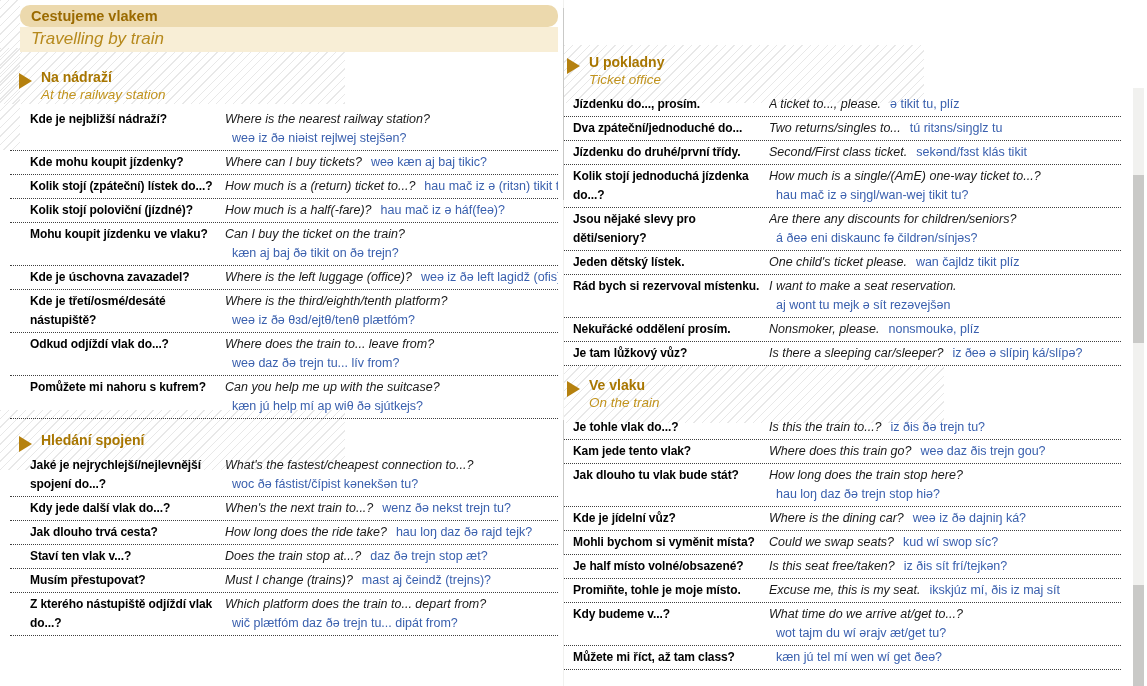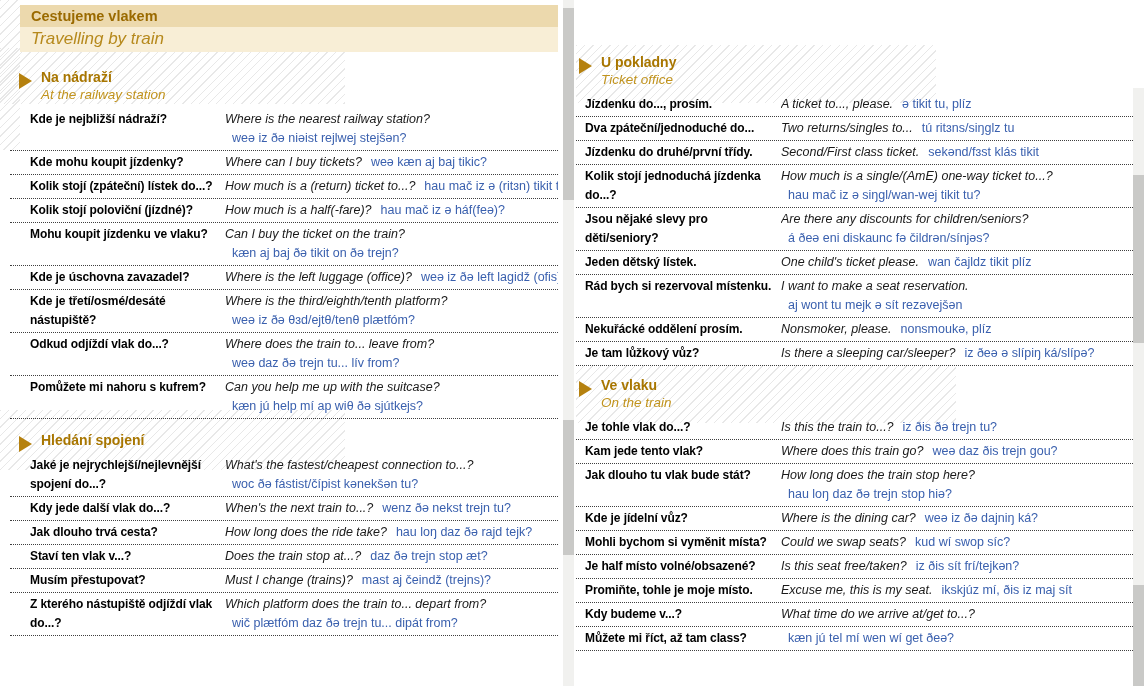--- a/index.html
+++ b/index.html
@@ -3,31 +3,31 @@
 <meta charset="utf-8">
 <style>
   html,body{margin:0;padding:0;}
   body{
     width:1147px;height:686px;position:relative;overflow:hidden;background:#ffffff;
     font-family:"Liberation Sans","DejaVu Sans",sans-serif;
     -webkit-font-smoothing:antialiased;
   }
   .pane{position:absolute;top:0;height:686px;background:#ffffff;overflow:hidden;}
   #pane-left{left:0;width:558px;}
-  #pane-right{left:576px;width:557px;}
+  #pane-right{left:564px;width:557px;}
 
   
   .hatch{
     position:absolute;pointer-events:none;
     background:repeating-linear-gradient(135deg, rgba(150,150,150,0.22) 0 1px, transparent 1px 6px);
   }
 
   
   .book-header{position:relative;margin:5px 0 0 20px;}
-  .bh-title{background:var(--header-band-bg,#ecd9ad);color:#9a6a00;font-weight:bold;font-size:14.5px;padding:3px 8px 3px 11px;}
+  .bh-title{background:var(--header-band-bg,#ecd9ad);color:#9a6a00;font-weight:bold;font-size:14.5px;padding:3px 8px 3px 11px;border-radius:10px;}
   .bh-sub{background:var(--header-subband-bg,#f8eed6);color:#b6891c;font-style:italic;font-size:17px;padding:2px 8px 3px 11px;}
 
   
   .section-head{position:relative;padding-left:22px;margin-bottom:5px;}
   #pane-left .section-head{margin-left:19px;}
   #pane-right .section-head{margin-left:3px;}
   .tri{
     position:absolute;left:0;top:5px;width:0;height:0;
     border-left:13px solid #b5810f;border-top:8px solid transparent;border-bottom:8px solid transparent;
   }
@@ -378,20 +378,21 @@
             <div class="tr-cell">
               <div class="line"><span class="en">Excuse me, this is my seat.</span><span class="ph inline-ph">ikskjúz mí, ðis iz maj sít</span></div>
             </div>
           </div>
           <div class="row">
             <div class="cz">
               <div class="line">Kdy budeme v...?</div>
             </div>
             <div class="tr-cell">
               <div class="line en">What time do we arrive at/get to...?</div>
+              <div class="line ph stacked-ph">wot tajm du wí ərajv æt/get tu?</div>
             </div>
           </div>
           <div class="row">
             <div class="cz">
               <div class="line">Můžete mi říct, až tam class?</div>
             </div>
             <div class="tr-cell">
               <div class="line ph stacked-ph">kæn jú tel mí wen wí get ðeə?</div>
             </div>
           </div>

